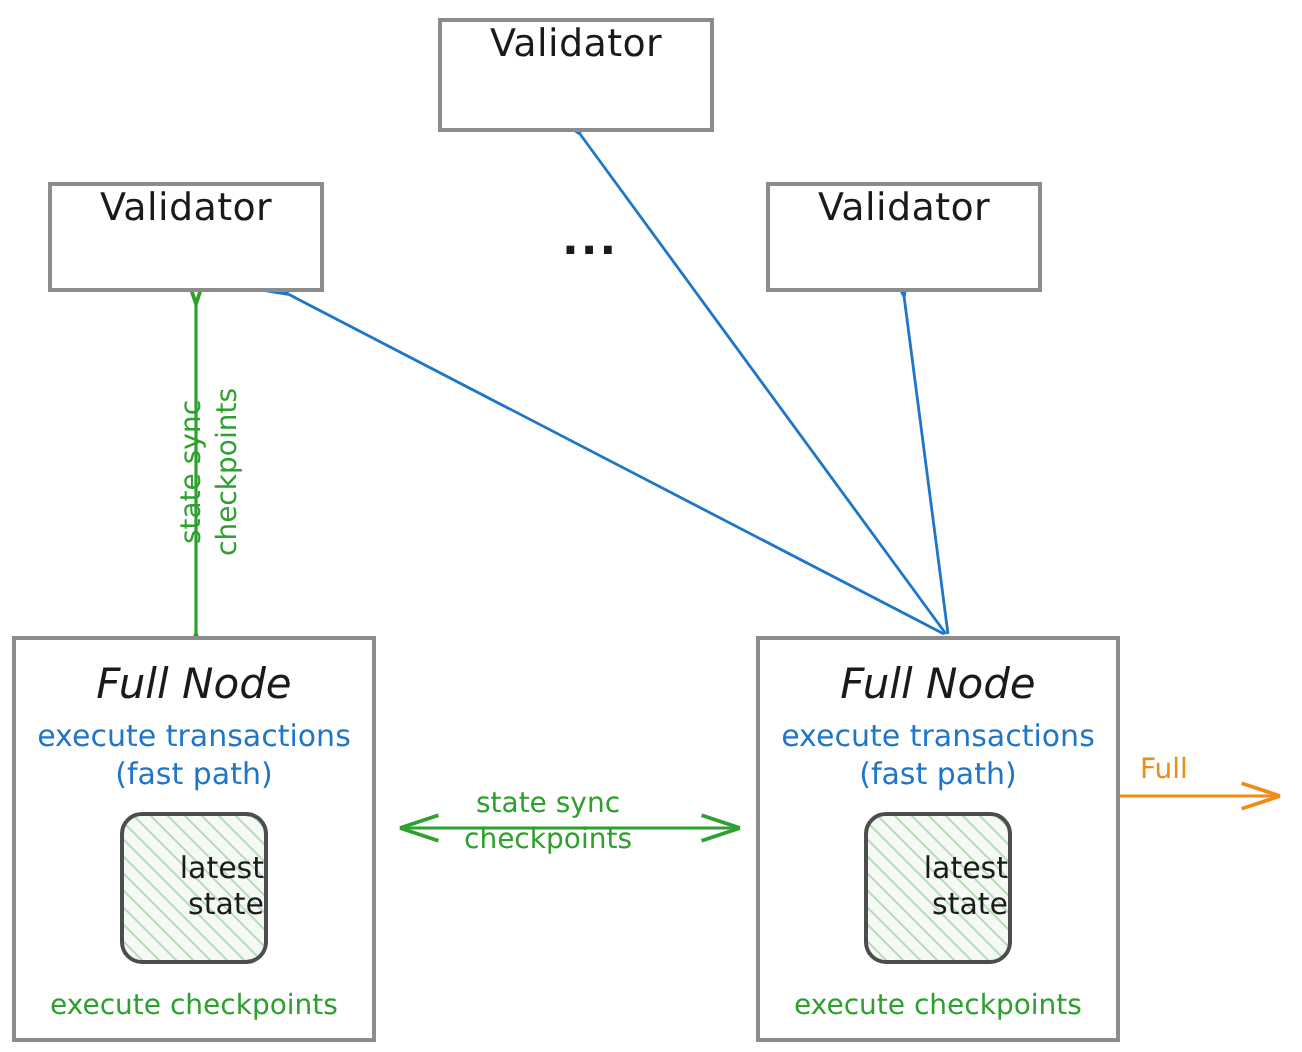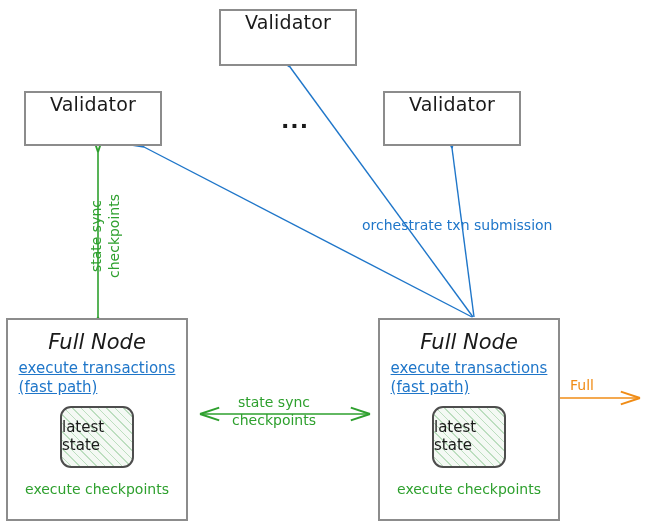--- a/index.html
+++ b/index.html
@@ -49,34 +49,33 @@
   }
   .fullnode-title {
     font-size: 21px;
     color: #1a1a1a;
     font-style: italic;
     margin-bottom: 5px;
   }
   .fullnode-blue {
     font-size: 15px;
     color: #1f76c9;
-    text-align: left;
+    text-align: center;
     line-height: 1.25;
-    text-decoration: underline;
   }
   .state-box {
     margin-top: 9px;
     width: 74px;
-    height: 62px;
+    height: 76px;
     border: 2px solid #4d4d4d;
     border-radius: 11px;
     box-sizing: border-box;
     display: flex;
     flex-direction: column;
-    align-items: flex-start;
+    align-items: flex-end;
     justify-content: center;
     background-color: #f4f9f4;
     background-image: repeating-linear-gradient(
       45deg,
       rgba(60,160,70,0.30) 0px,
       rgba(60,160,70,0.30) 1px,
       rgba(255,255,255,0) 1px,
       rgba(255,255,255,0) 6px
     );
   }
@@ -201,17 +200,16 @@
   <div class="edge-label label-green label-vertical" style="left:88px; top:278px;">
     <div>state sync</div>
     <div>checkpoints</div>
   </div>
 
   <div class="edge-label label-green" style="left:232px; top:394px; text-align:center;">
     <div>state sync</div>
     <div>checkpoints</div>
   </div>
 
-  <div class="edge-label label-blue" style="left:362px; top:217px;">orchestrate txn submission</div>
 
   <div class="edge-label label-orange" style="left:570px; top:377px;">Full</div>
 
 </div>
 
 </body></html>

